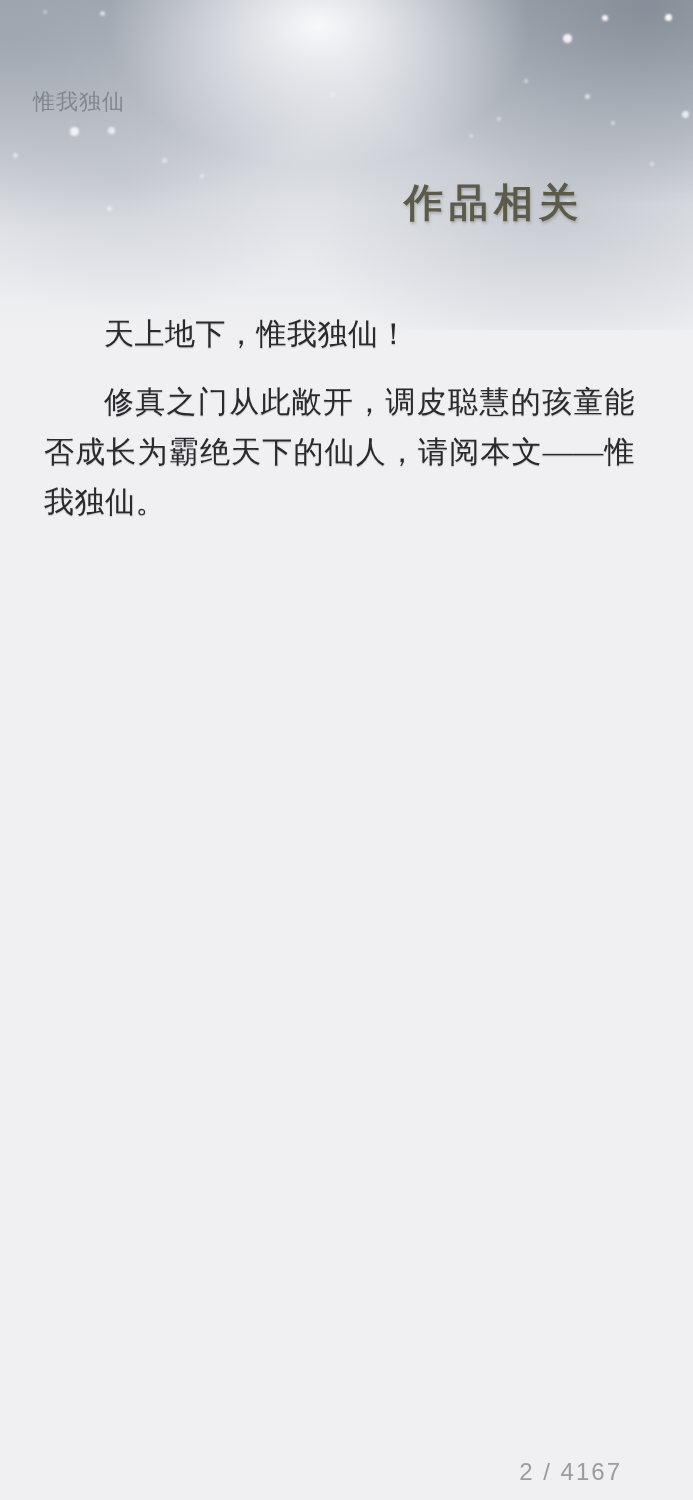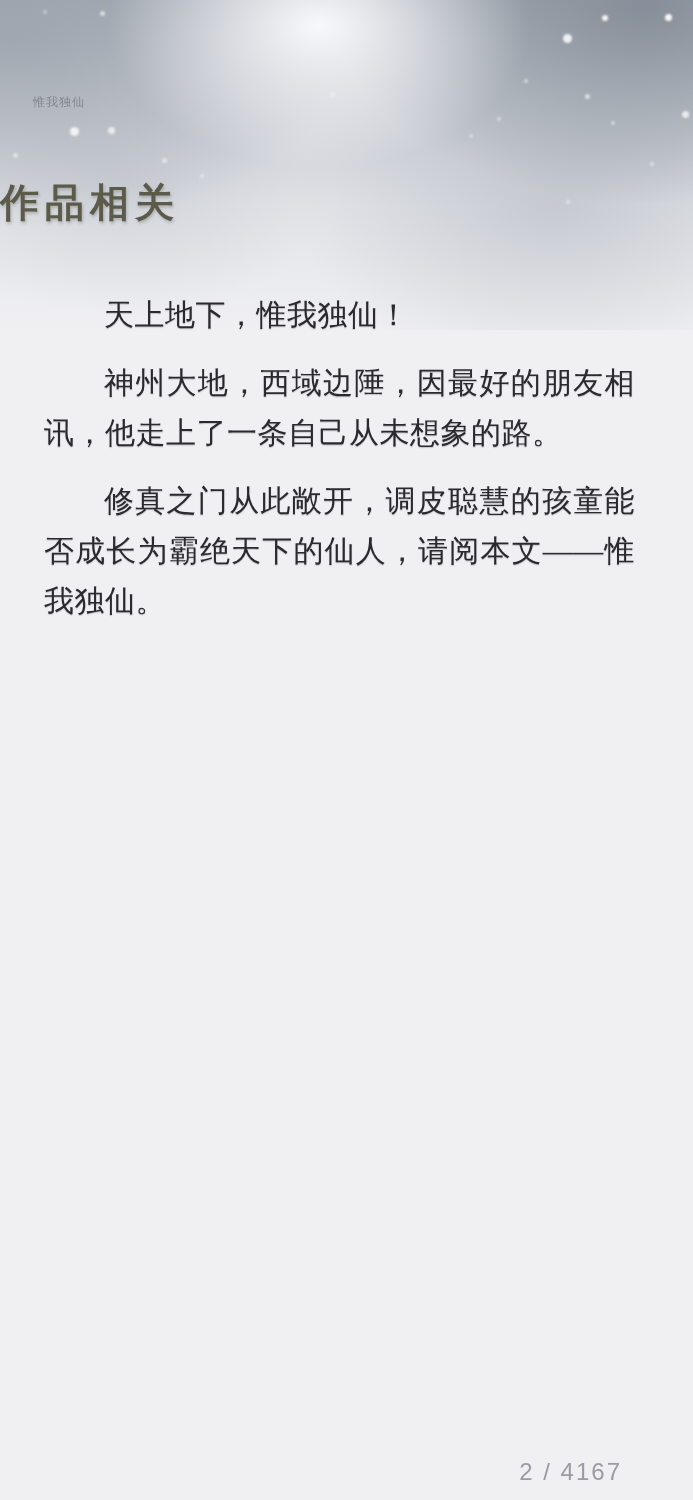--- a/index.html
+++ b/index.html
@@ -22,32 +22,32 @@
       radial-gradient(300px 190px at 18% 55%, rgba(185,190,198,.45), rgba(185,190,198,0) 70%),
       linear-gradient(180deg, #a9afb8 0%, #c6cad1 28%, #e2e4e8 62%, rgba(240,240,243,0) 100%);
   }
   .flake{
     position:absolute;border-radius:50%;
     background:#ffffff;filter:blur(1px);
   }
   .book-title{
     position:absolute;left:33px;top:92px;
     font-family:"Liberation Sans","DejaVu Sans",sans-serif;
-    font-size:12px;line-height:20px;color:#83878d;
+    font-size:22px;line-height:20px;color:#83878d;
     letter-spacing:1px;
   }
   .chapter-title{
     position:absolute;left:0;top:181px;width:584px;
-    text-align:left;
+    text-align:right;
     font-size:39px;line-height:44px;font-weight:bold;
     letter-spacing:6px;color:#5b5a4b;
     text-shadow:1px 2px 3px rgba(95,95,85,.35);
   }
   .content{
-    position:absolute;left:0;top:290px;width:693px;
+    position:absolute;left:0;top:309px;width:693px;
     box-sizing:border-box;
     padding:0 58px 0 44px;
     color:#2a2a2e;
   }
   .content p{
     margin:0 0 18px 0;
     font-size:30px;line-height:50px;
     text-indent:60px;
     text-align:justify;
     letter-spacing:0.5px;
@@ -87,19 +87,18 @@
     <div class="flake" style="left:650px;top:162px;width:4px;height:4px;opacity:.5;"></div>
     <div class="flake" style="left:330px;top:92px;width:5px;height:5px;opacity:.35;"></div>
   </div>
 
   <div class="book-title">惟我独仙</div>
 
   <h1 class="chapter-title" style="margin:0;">作品相关</h1>
 
   <div class="content">
     <p>天上地下，惟我独仙！</p>
-    <p>神州大地，西域边陲，因最好的朋友相讯，他走上了一条自己从未想象的路。</p>
     <p>修真之门从此敞开，调皮聪慧的孩童能否成长为霸绝天下的仙人，请阅本文——惟我独仙。</p>
   </div>
 
   <div class="page-number">2 / 4167</div>
 
 </div>
 
 </body></html>

